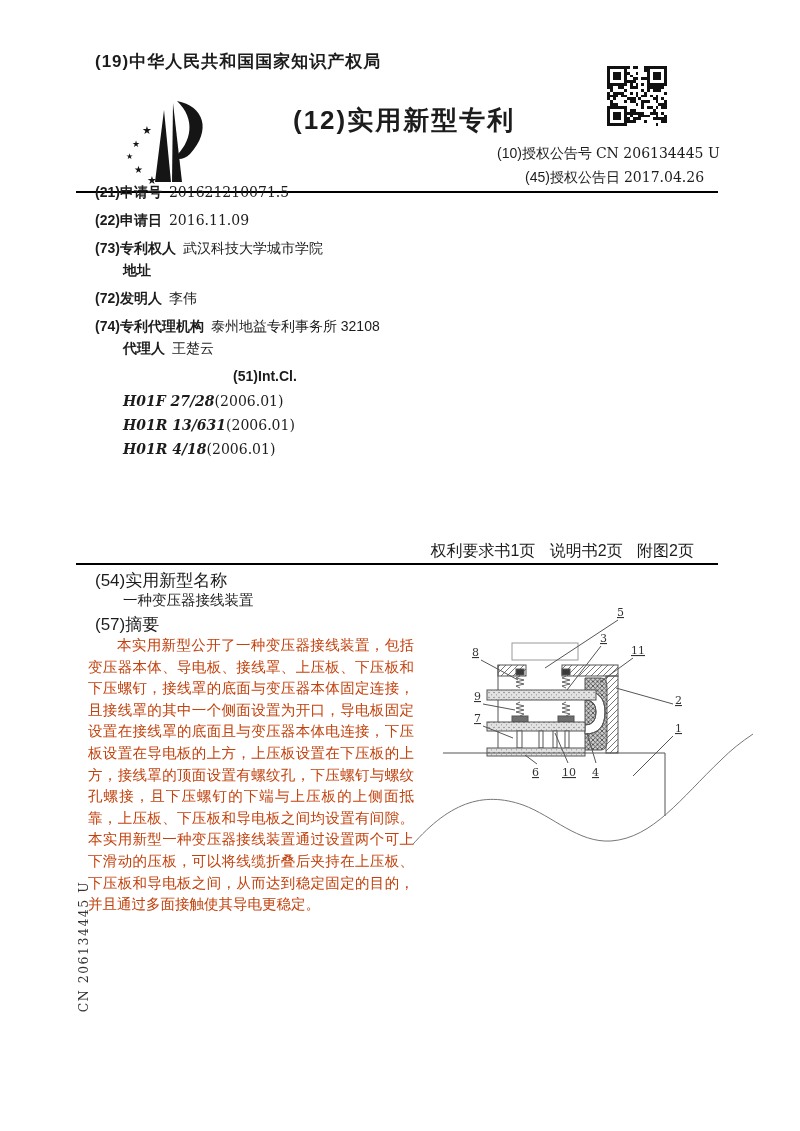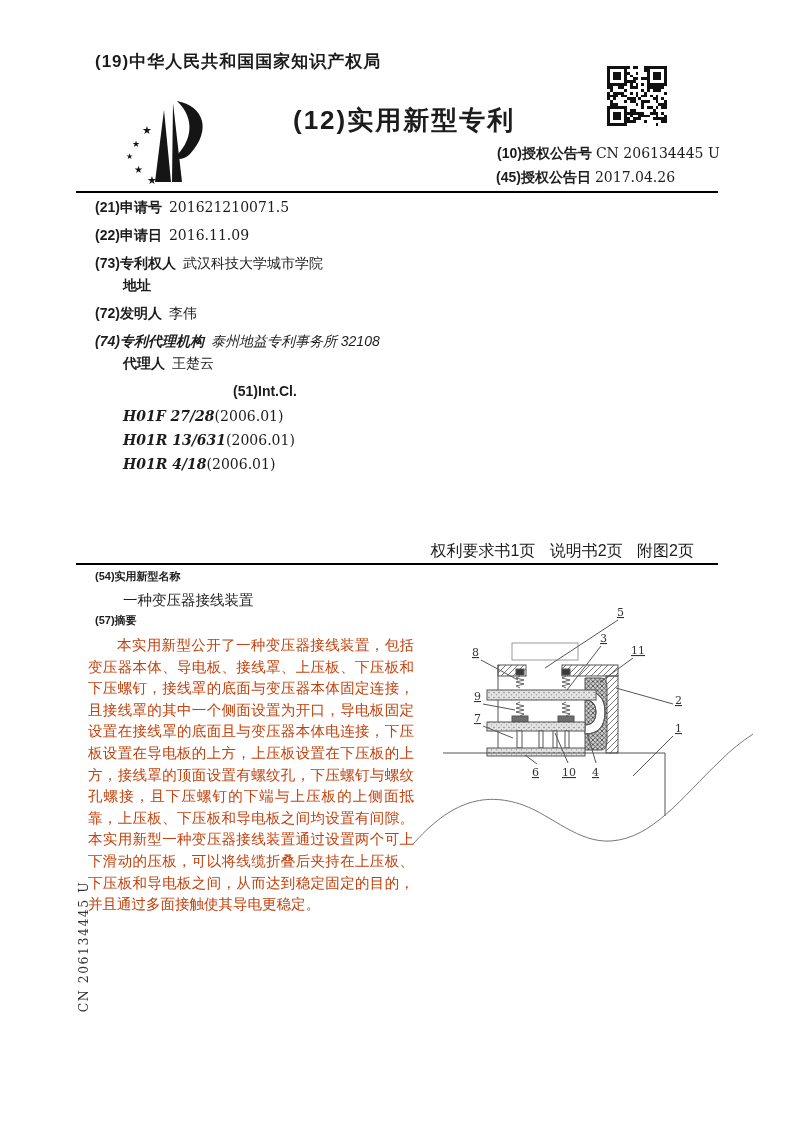--- a/index.html
+++ b/index.html
@@ -6,41 +6,41 @@
   .page{
     position:relative;width:800px;height:1131px;background:#ffffff;
     font-family:"Liberation Sans",sans-serif;color:#1c1c1c;overflow:hidden;
     margin:0 auto;
   }
   .abs{position:absolute;}
   
   .office{left:95px;top:50px;font-size:17px;font-weight:700;letter-spacing:1px;}
   .doc-type{left:293px;top:103px;font-size:26px;font-weight:700;letter-spacing:2px;}
   .pub-row{font-size:14px;white-space:nowrap;}
-  .pub-row .lbl{font-weight:700;}
+  .pub-row .lbl{font-weight:400;}
   .pub-row .val{font-family:"DejaVu Serif",serif;margin-left:4px;}
   .rule{background:#000;height:2px;}
   
-  .biblio{left:95px;top:197px;width:340px;font-size:14px;line-height:20px;}
+  .biblio{left:95px;top:182px;width:340px;font-size:14px;line-height:20px;}
   .b-row{margin-bottom:8px;white-space:nowrap;}
   .lbl{font-weight:700;}
   .val{font-family:"DejaVu Serif",serif;margin-left:7px;}
   .val-cn{margin-left:7px;}
   .addr{display:flex;margin-left:28px;margin-top:2px;margin-bottom:8px;}
   .addr .lbl{flex:0 0 auto;}
   .addr-lines{margin-left:10px;line-height:21px;}
   .agent-row{margin-left:28px;margin-top:2px;margin-bottom:8px;}
   .ipc-block{margin-left:28px;}
   .ipc-line{line-height:24px;white-space:nowrap;}
   .ipc-code{font-family:"DejaVu Serif",serif;font-style:italic;font-weight:700;}
   .ipc-ver{font-family:"DejaVu Serif",serif;}
   
   .pages-info{left:420px;top:541px;width:274px;text-align:right;font-size:16px;word-spacing:10px;}
   
-  .sec-label{font-size:11px;font-weight:700;}
+  .sec-label{font-size:17px;font-weight:400;}
   .sec54{left:95px;top:569px;}
   .sec54-title{left:123px;top:591px;font-size:14.5px;}
   .sec57{left:95px;top:613px;}
   .abstract{
     left:88px;top:635px;width:326px;font-size:14.5px;line-height:21.6px;
     text-align:justify;text-indent:2em;color:#c2410c;
   }
   
   .side-code{
     left:13px;top:939px;width:140px;text-align:center;
@@ -304,21 +304,21 @@
     <text x="4" y="65" font-size="8" fill="#151515">★</text>
     <text x="12" y="79" font-size="10" fill="#151515">★</text>
     <text x="25" y="90" font-size="11" fill="#151515">★</text>
   </svg>
 
   <div class="abs doc-type">(12)实用新型专利</div>
 
   <div class="abs pub-row" style="left:497px;top:145px;">
     <span class="lbl">(10)授权公告号</span><span class="val">CN 206134445 U</span>
   </div>
-  <div class="abs pub-row" style="left:496px;top:169px;">
+  <div class="abs pub-row" style="left:525px;top:169px;">
     <span class="lbl">(45)授权公告日</span><span class="val">2017.04.26</span>
   </div>
 
   <div class="abs rule" style="left:76px;top:191px;width:642px;"></div>
 
   <div class="abs biblio">
     <div class="b-row">
       <span class="lbl">(21)申请号</span><span class="val">201621210071.5</span>
     </div>
     <div class="b-row">
@@ -326,21 +326,21 @@
     </div>
     <div class="b-row" style="margin-bottom:2px;">
       <span class="lbl">(73)专利权人</span><span class="val-cn">武汉科技大学城市学院</span>
     </div>
     <div class="addr">
       <span class="lbl">地址</span>
     </div>
     <div class="b-row">
       <span class="lbl">(72)发明人</span><span class="val-cn">李伟</span>
     </div>
-    <div class="b-row" style="margin-bottom:2px;font-style:italic;">
+    <div class="b-row" style="margin-bottom:2px;">
       <span class="lbl">(74)专利代理机构</span><span class="val-cn">泰州地益专利事务所 32108</span>
     </div>
     <div class="agent-row">
       <span class="lbl">代理人</span><span class="val-cn">王楚云</span>
     </div>
     <div class="b-row" style="margin-bottom:3px;text-align:center;">
       <span class="lbl">(51)Int.Cl.</span>
     </div>
     <div class="ipc-block">
       <div class="ipc-line"><span class="ipc-code">H01F 27/28</span><span class="ipc-ver">(2006.01)</span></div>

